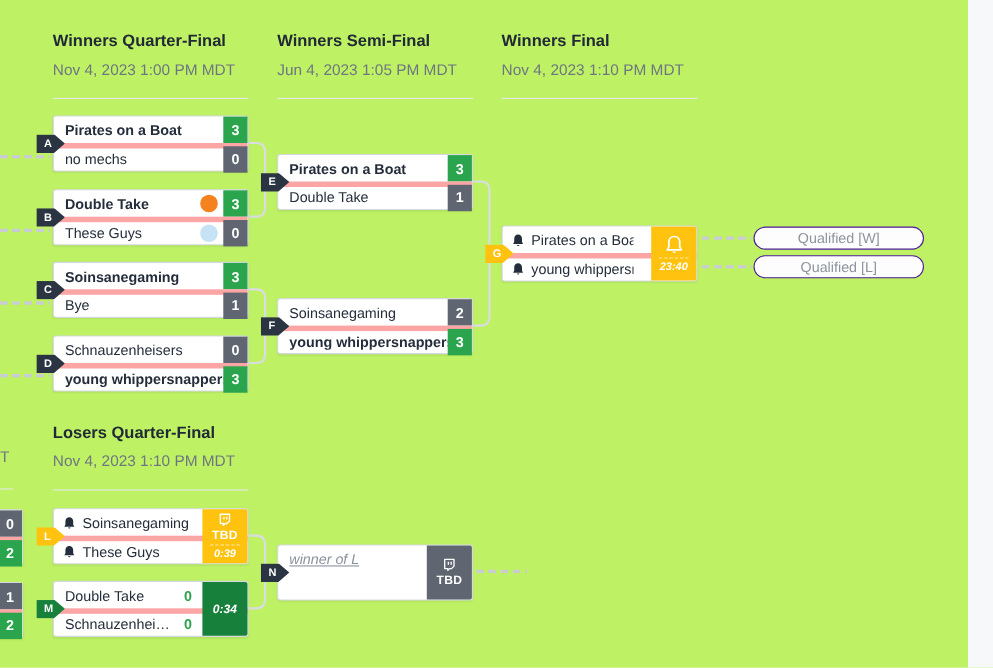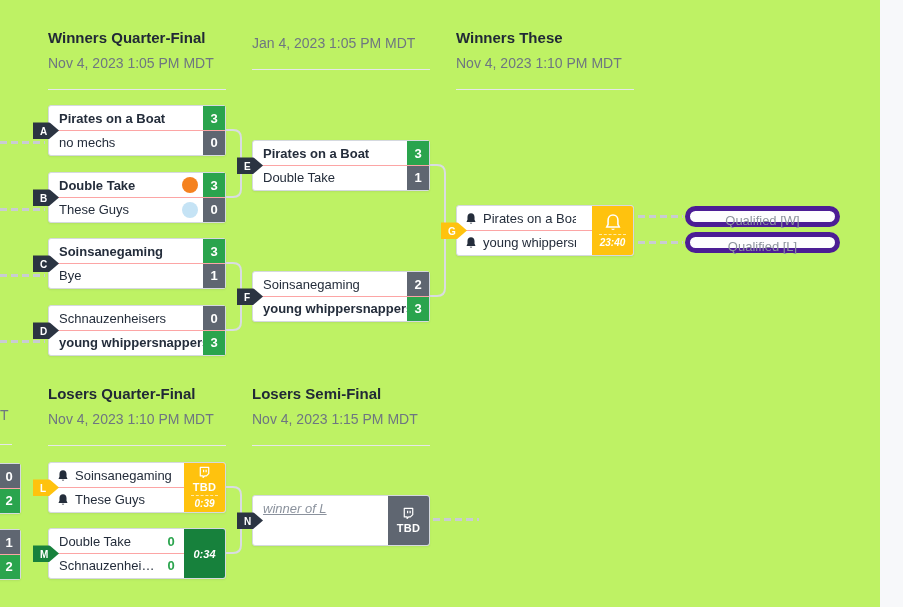--- a/index.html
+++ b/index.html
@@ -16,21 +16,21 @@
   .clipped-text { position:absolute; font-size:14px; color:#6e7681; }
   .clipped-divider { position:absolute; border-top:1px solid #e5e7ea; }
 
   .dash { position:absolute; height:3px;
           background:repeating-linear-gradient(90deg,#c9ccd2 0 7px,transparent 7px 11px); }
 
   .match { position:absolute; width:178px; height:51px; background:#fff;
            border:1px solid #d5d9df; border-radius:3px;
            box-shadow:0 1px 2px rgba(40,50,60,.08); }
   .row { height:24px; display:flex; align-items:center; position:relative; }
-  .row.r2 { border-top:1px solid #fca5a5; }
+  .row.r2 { border-top:5px solid #fca5a5; }
   .row.pad-action { padding-right:43px; }
   .name { font-size:13px; color:#242d3b; padding-left:10px; white-space:nowrap;
           overflow:hidden; flex:1; }
   .name.bold { font-weight:bold; }
   .name.tbd { color:#8b929d; font-style:italic;text-decoration:underline; }
   .name.with-bell { padding-left:6px; }
   .score { width:22px; height:24px; flex:none; display:flex; align-items:center;
            justify-content:center; font-size:13px; font-weight:bold; }
   .score.win  { background:#2aa44d; color:#fff; }
   .score.lose { background:#5f6671; color:#fff; }
@@ -53,21 +53,21 @@
             border-radius:0 2px 2px 0; }
   .action-yellow { background:#ffc20e; }
   .action-green  { background:#17813c; }
   .action-gray   { background:#5f6671; }
   .action-divider { width:27px; border-top:1px dashed rgba(255,255,255,.65); margin:2px 0; }
   .timer { color:#fff; font-size:10px; font-weight:bold; font-style:italic; }
   .tbd-label { color:#fff; font-size:11px; font-weight:bold; letter-spacing:.3px; margin-top:2px; }
 
   .pill { position:absolute; height:21px; line-height:19px; text-align:center;
           font-size:13px; color:#8d949e; background:#fdfdfe;
-          border:5px solid #4c1d95; border-radius:11px; }
+          border:1px solid #4c1d95; border-radius:11px; }
 </style>
 </head>
 <body>
 
 <div class="canvas">
 
   <svg class="connectors" width="903" height="607">
     <g fill="none" stroke="#d9dce1" stroke-width="2">
       <path d="M226,130 H233 Q241,130 241,138 V157 Q241,165 249,165 H253"></path>
       <path d="M226,197 H233 Q241,197 241,189 V173 Q241,165 249,165 H253"></path>
@@ -75,40 +75,36 @@
       <path d="M226,330 H233 Q241,330 241,322 V304 Q241,296 249,296 H253"></path>
       <path d="M430,165 H437 Q445,165 445,173 V222 Q445,230 453,230 H457"></path>
       <path d="M430,296 H437 Q445,296 445,288 V238 Q445,230 453,230 H457"></path>
       <path d="M226,487 H233 Q241,487 241,495 V512 Q241,520 249,520 H253"></path>
       <path d="M226,553 H233 Q241,553 241,545 V528 Q241,520 249,520 H253"></path>
     </g>
   </svg>
 
   <div class="round-header" style="left:48px;top:28px">
     <div class="round-title">Winners Quarter-Final</div>
-    <div class="round-date">Nov 4, 2023 1:05 PM MDT</div>
+    <div class="round-date">Nov 4, 2023 1:00 PM MDT</div>
     <div class="round-divider"></div>
   </div>
   <div class="round-header" style="left:252px;top:28px">
-    <div class="round-date">Jan 4, 2023 1:05 PM MDT</div>
+    <div class="round-title">Winners Semi-Final</div>
+    <div class="round-date">Jun 4, 2023 1:05 PM MDT</div>
     <div class="round-divider"></div>
   </div>
   <div class="round-header" style="left:456px;top:28px">
-    <div class="round-title">Winners These</div>
+    <div class="round-title">Winners Final</div>
     <div class="round-date">Nov 4, 2023 1:10 PM MDT</div>
     <div class="round-divider"></div>
   </div>
   <div class="round-header" style="left:48px;top:384px">
     <div class="round-title">Losers Quarter-Final</div>
     <div class="round-date">Nov 4, 2023 1:10 PM MDT</div>
-    <div class="round-divider"></div>
-  </div>
-  <div class="round-header" style="left:252px;top:384px">
-    <div class="round-title">Losers Semi-Final</div>
-    <div class="round-date">Nov 4, 2023 1:15 PM MDT</div>
     <div class="round-divider"></div>
   </div>
 
   <div class="clipped-text" style="left:0;top:407px">T</div>
   <div class="clipped-divider" style="left:0;top:444px;width:12px"></div>
 
   <div class="dash" style="left:0;top:141px;width:45px"></div>
   <div class="dash" style="left:0;top:208px;width:45px"></div>
   <div class="dash" style="left:0;top:274px;width:45px"></div>
   <div class="dash" style="left:0;top:340px;width:45px"></div>

